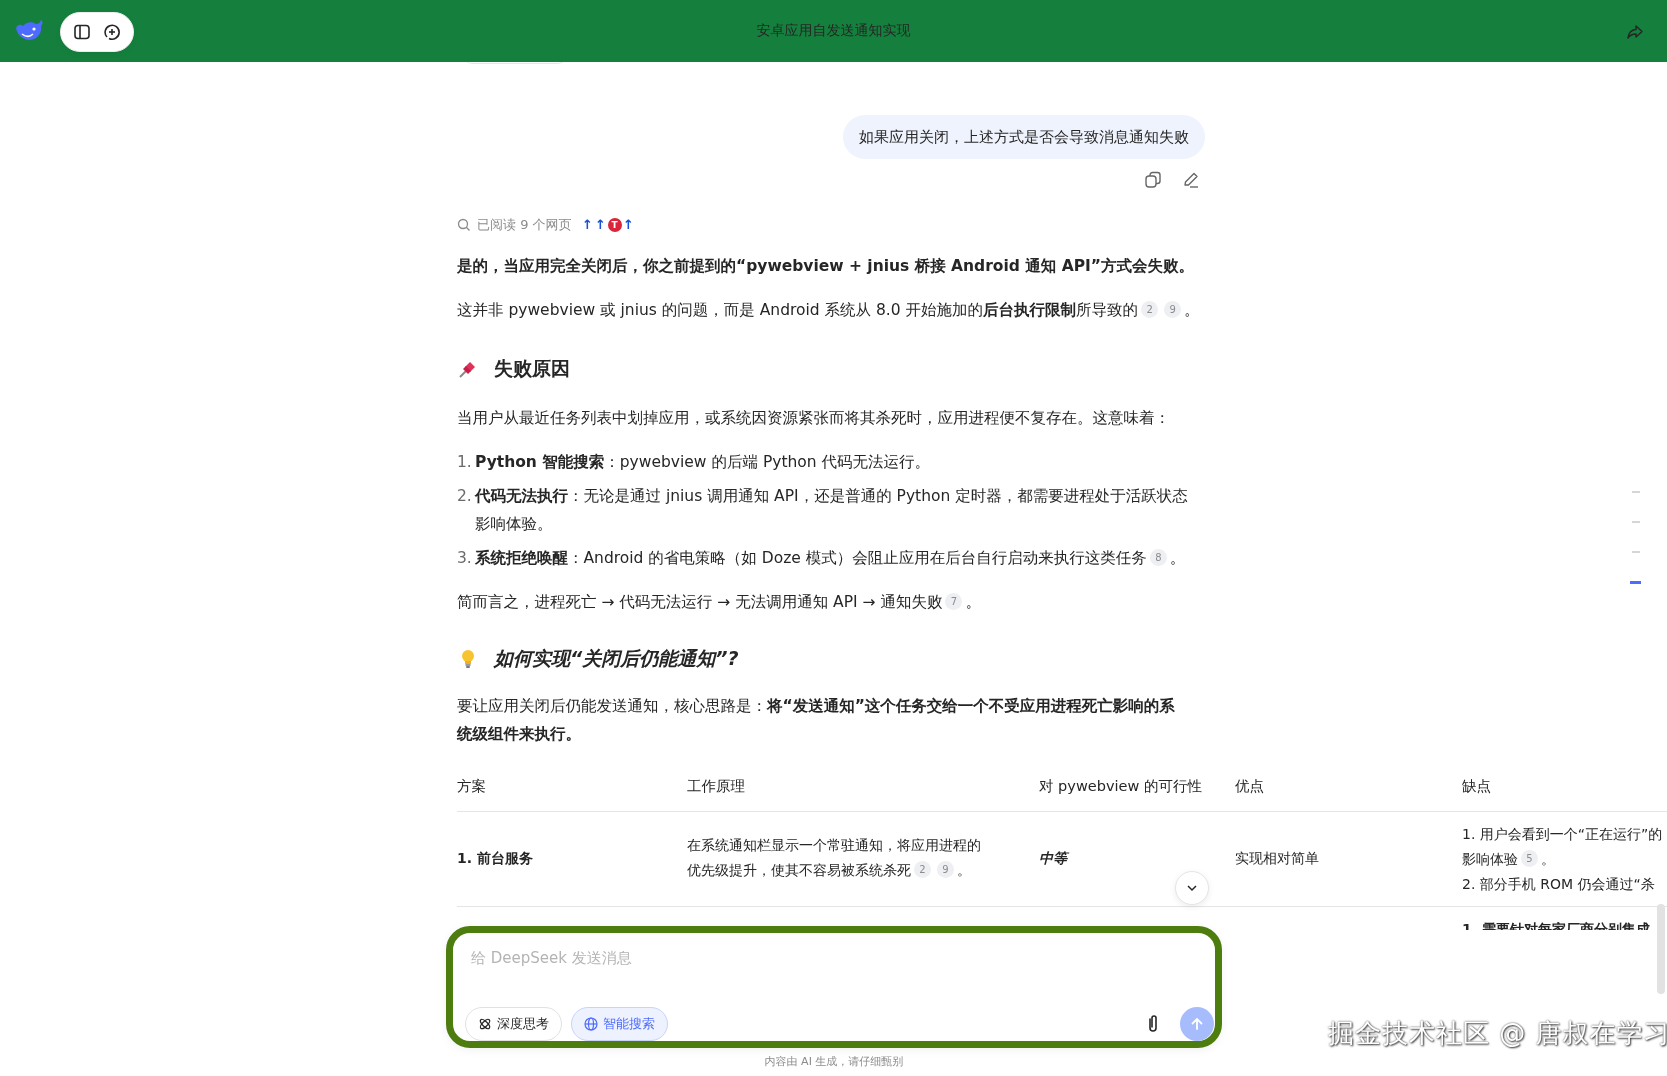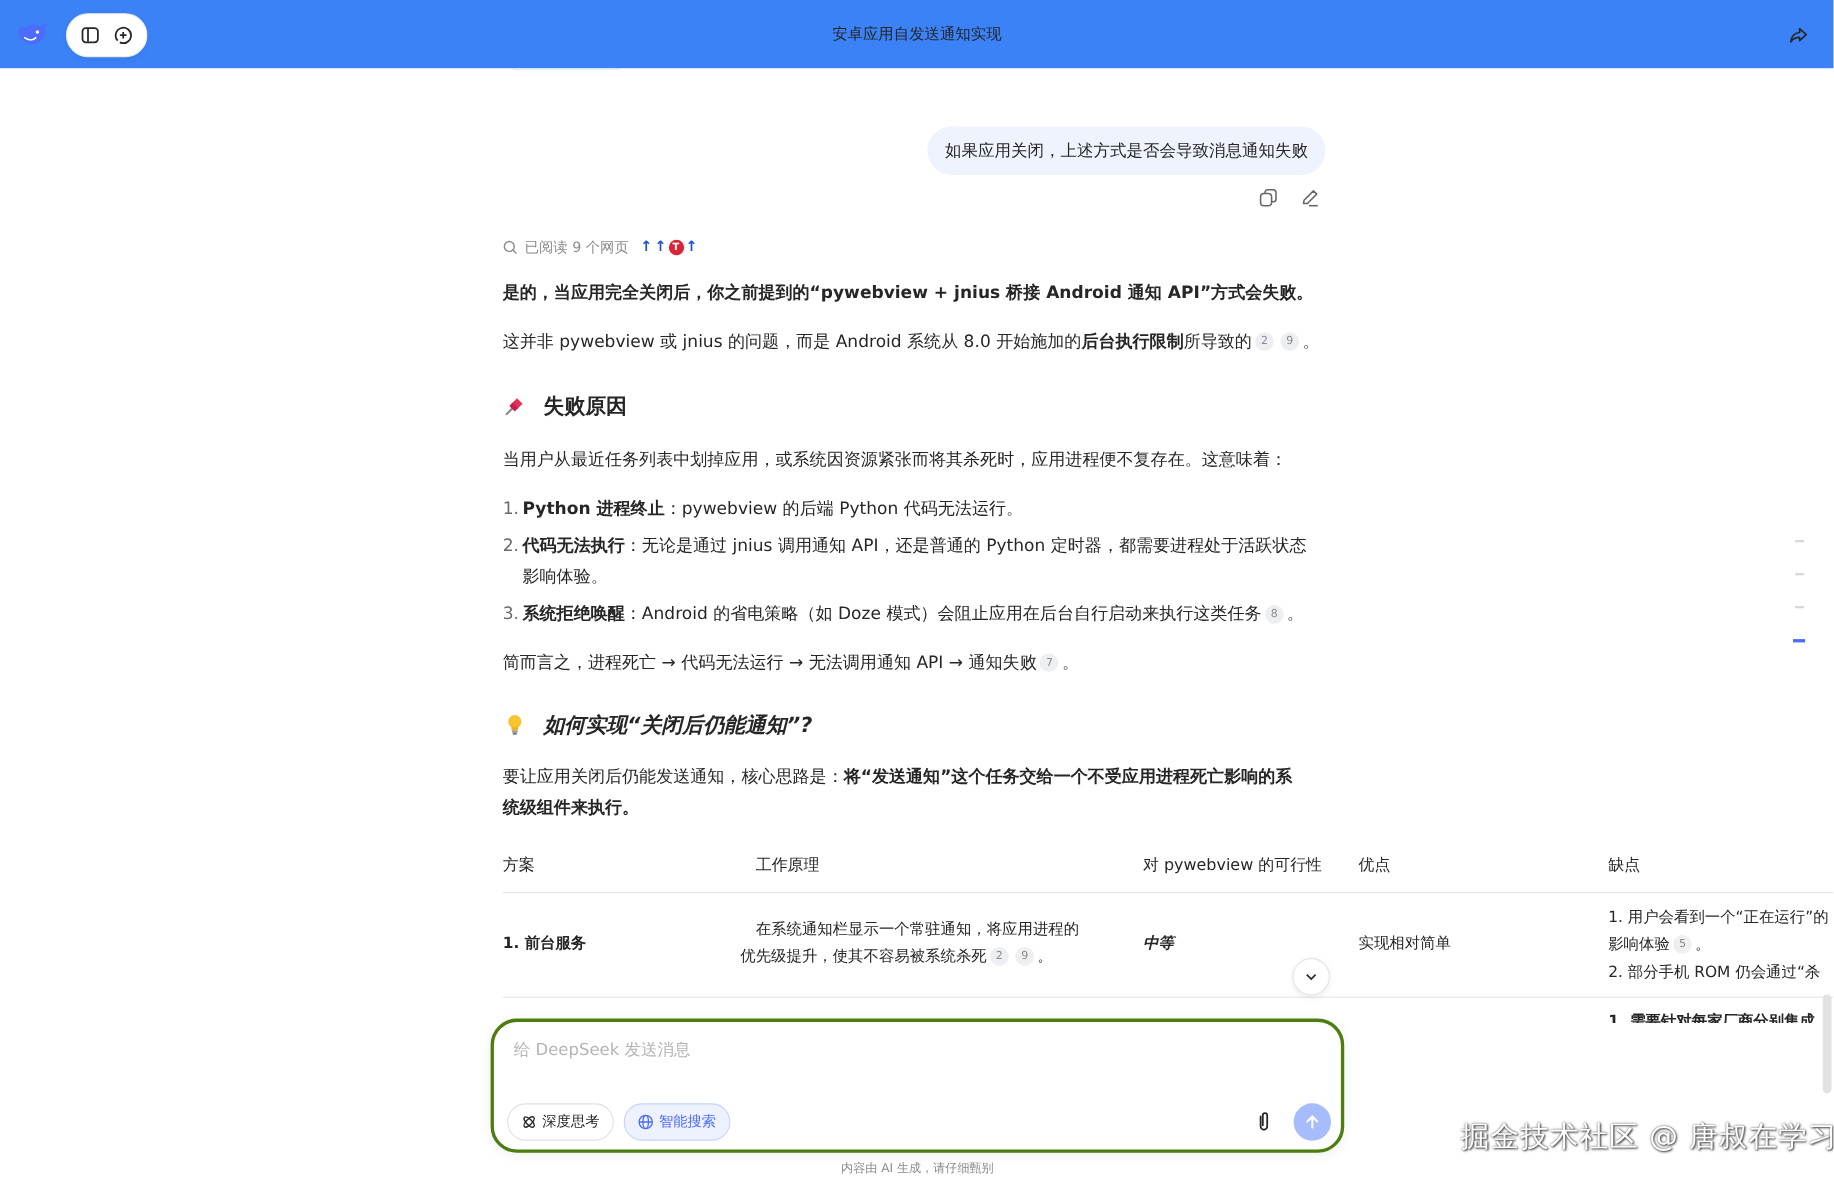--- a/index.html
+++ b/index.html
@@ -1,19 +1,19 @@
 <!DOCTYPE html>
 <html><head>
 <meta charset="utf-8">
 <style>
   * { box-sizing: border-box; margin: 0; padding: 0; }
   html, body { width: 1667px; height: 1076px; overflow: hidden; background: #ffffff; }
   body { font-family: "DejaVu Sans", "Liberation Sans", sans-serif; color: #262626; position: relative; font-size: 15px; }
 
-  .topbar { position: absolute; left: 0; top: 0; width: 1667px; height: 62px; background: #3b82f6; z-index: 5; }
+  .topbar { position: absolute; left: 0; top: 0; width: 1667px; height: 62px; background: #15803d; z-index: 5; }
   .logo { position: absolute; left: 14px; top: 18px; width: 30px; height: 26px; }
   .tool-pill { position: absolute; left: 60px; top: 12px; width: 74px; height: 40px; border-radius: 20px; border: 1px solid #ececec; background: #fff; box-shadow: 0 2px 6px rgba(0,0,0,0.05); display: flex; align-items: center; justify-content: space-around; padding: 0 6px; }
   .tool-pill .ico { width: 20px; height: 20px; display: flex; align-items: center; justify-content: center; cursor: pointer; }
   .title { position: absolute; left: 0; right: 0; top: 22px; text-align: center; font-size: 14px; color: #262626; }
   .share { position: absolute; right: 22px; top: 22px; width: 20px; height: 20px; cursor: pointer; }
 
   .prev-edge { position: absolute; left: 462px; top: 54px; width: 106px; height: 10px; border-bottom: 1px solid #e6e6e6; border-radius: 0 0 14px 14px; }
 
   .content { position: absolute; left: 457px; top: 62px; width: 748px; }
   .user-bubble { position: absolute; right: 0; top: 53px; height: 44px; padding: 0 16px; background: #eff3fd; border-radius: 22px; display: flex; align-items: center; font-size: 15px; color: #262626; white-space: nowrap; }
@@ -36,21 +36,21 @@
   .table { position: absolute; left: 457px; top: 768px; width: 1210px; }
   .th-row { position: absolute; top: 0; left: 0; width: 1210px; height: 44px; border-bottom: 1px solid #e5e5e5; }
   .th { position: absolute; top: 9px; font-size: 14.5px; color: #262626; white-space: nowrap; }
   .tr { position: absolute; left: 0; width: 1210px; border-bottom: 1px solid #e5e5e5; }
   .td { position: absolute; font-size: 14px; line-height: 25px; color: #262626; white-space: nowrap; }
 
   .scroll-down { position: absolute; left: 1175px; top: 871px; width: 34px; height: 34px; border-radius: 17px; background: #fff; border: 1px solid #e5e5e5; box-shadow: 0 2px 6px rgba(0,0,0,0.08); display: flex; align-items: center; justify-content: center; cursor: pointer; z-index: 4; }
 
   .fade { position: absolute; left: 440px; top: 930px; width: 1227px; height: 146px; background: #fff; z-index: 3; }
 
-  .composer { position: absolute; left: 446px; top: 926px; width: 776px; height: 122px; border: 3px solid #4d7c0f; border-radius: 24px; background: #fff; box-shadow: 0 2px 10px rgba(0,0,0,0.06); z-index: 6; }
+  .composer { position: absolute; left: 446px; top: 926px; width: 776px; height: 122px; border: 7px solid #4d7c0f; border-radius: 24px; background: #fff; box-shadow: 0 2px 10px rgba(0,0,0,0.06); z-index: 6; }
   .composer .placeholder { position: absolute; left: 18px; top: 16px; font-size: 15px; color: #b4b4b4; }
   .chip { position: absolute; top: 74px; height: 34px; border-radius: 17px; display: flex; align-items: center; gap: 5px; padding: 16px 12px; font-size: 13px; cursor: pointer; }
   .chip.deep { left: 12px; border: 1px solid #e1e1e1; color: #262626; background: #fff; }
   .chip.search { left: 118px; border: 1px solid #c8d4f7; color: #4d6bfe; background: #eef2fe; }
   .attach { position: absolute; left: 690px; top: 80px; width: 20px; height: 22px; cursor: pointer; }
   .send { position: absolute; left: 727px; top: 74px; width: 34px; height: 34px; border-radius: 17px; background: #a7bcfc; display: flex; align-items: center; justify-content: center; cursor: pointer; }
   .disclaimer { position: absolute; left: 446px; top: 1054px; width: 776px; text-align: center; font-size: 11px; color: #8b8b8b; z-index: 6; }
 
   .outline { position: absolute; left: 1630px; top: 488px; width: 14px; z-index: 2; }
   .outline .dash { position: absolute; left: 2px; width: 8px; height: 2px; background: #d6d6d6; cursor: pointer; }
@@ -142,21 +142,21 @@
           <path d="M8 9 L13 4 L18 9 L13 14 Z" fill="#e0315a"></path>
           <path d="M6 11 L11 16 L14 13 L9 8 Z" fill="#c81e48"></path>
         </svg>
     </span>
     <span>失败原因</span>
   </div>
 
   <div class="p" style="top:342px;">当用户从最近任务列表中划掉应用，或系统因资源紧张而将其杀死时，应用进程便不复存在。这意味着：</div>
 
   <div class="li" style="top:386px;">
-    <span class="num">1.</span><span class="b">Python 进程终止</span><span>：pywebview 的后端 Python 代码无法运行。</span>
+    <span class="num">1.</span><span class="b">Python 智能搜索</span><span>：pywebview 的后端 Python 代码无法运行。</span>
   </div>
   <div class="li" style="top:420px;">
     <span class="num">2.</span><span class="b">代码无法执行</span><span>：无论是通过 jnius 调用通知 API，还是普通的 Python 定时器，都需要进程处于活跃状态</span>
   </div>
   <div class="li" style="top:448px; left:18px;">影响体验。</div>
   <div class="li" style="top:482px;">
     <span class="num">3.</span><span class="b">系统拒绝唤醒</span><span>：Android 的省电策略（如 Doze 模式）会阻止应用在后台自行启动来执行这类任务</span><span class="cite">8</span><span>。</span>
   </div>
 
   <div class="p" style="top:526px;">
@@ -185,21 +185,21 @@
   <div class="th-row">
     <span class="th" style="left:0;">方案</span>
     <span class="th" style="left:230px;">工作原理</span>
     <span class="th" style="left:582px;">对 pywebview 的可行性</span>
     <span class="th" style="left:778px;">优点</span>
     <span class="th" style="left:1005px;">缺点</span>
   </div>
   <div class="tr" style="top:44px; height:95px;">
     <span class="td b" style="left:0; top:34px;">1. 前台服务</span>
     <span class="td" style="left:230px; top:21px;">在系统通知栏显示一个常驻通知，将应用进程的</span>
-    <span class="td" style="left:216px; top:46px;"><span>优先级提升，使其不容易被系统杀死</span><span class="cite">2</span><span class="cite">9</span>。</span>
+    <span class="td" style="left:230px; top:46px;"><span>优先级提升，使其不容易被系统杀死</span><span class="cite">2</span><span class="cite">9</span>。</span>
     <span class="td b" style="left:582px; top:34px;font-style:italic;">中等</span>
     <span class="td" style="left:778px; top:34px;">实现相对简单</span>
     <span class="td" style="left:1005px; top:10px;">1. 用户会看到一个“正在运行”的</span>
     <span class="td" style="left:1005px; top:35px;"><span>影响体验</span><span class="cite">5</span>。</span>
     <span class="td" style="left:1005px; top:60px;">2. 部分手机 ROM 仍会通过“杀</span>
   </div>
   <div class="tr" style="top:139px; height:60px; border-bottom:none;">
     <span class="td b" style="left:1005px; top:10px;">1. 需要针对每家厂商分别集成</span>
   </div>
 </div>

